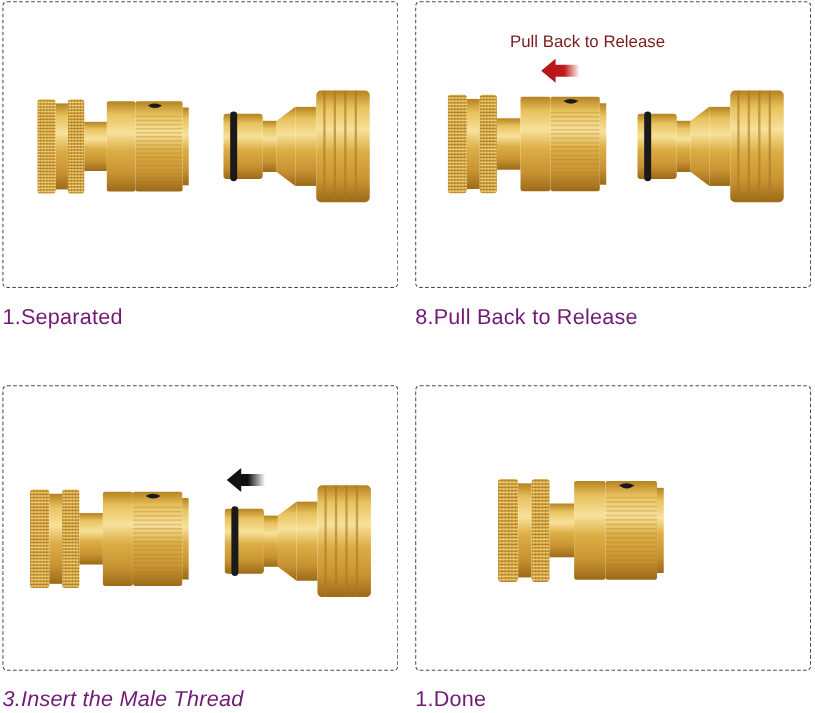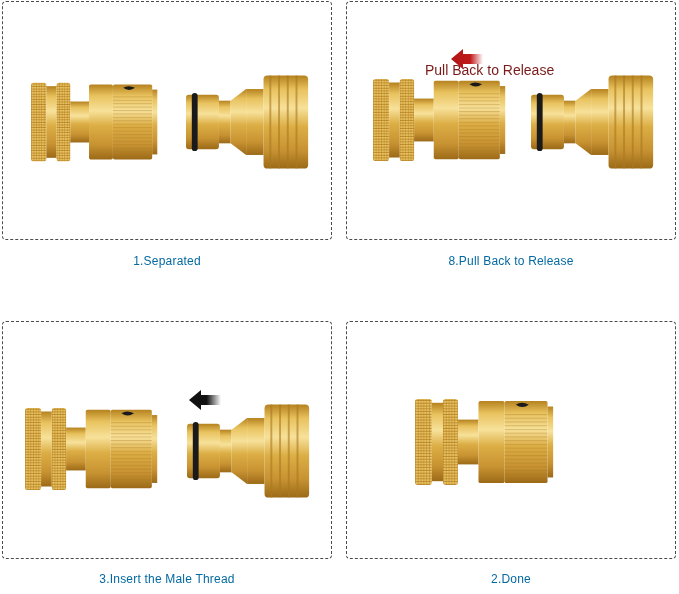--- a/index.html
+++ b/index.html
@@ -2,25 +2,25 @@
 <html><head>
 <meta charset="utf-8">
 <style>
   html, body { margin: 0; padding: 0; background: #ffffff; }
   body { width: 679px; height: 594px; position: relative; overflow: hidden; font-family: "Liberation Sans", sans-serif; }
   .panel {
     position: absolute; box-sizing: border-box;
     border: 1.5px dashed #4a4a4a; border-radius: 4px; background: #fff;
   }
   .caption {
-    position: absolute; width: 330px; text-align: center;
-    font-size: 12px; color: #0369a1; letter-spacing: 0.2px;
+    position: absolute; width: 330px; text-align: left;
+    font-size: 18px; color: #701a75; letter-spacing: 0.2px;
   }
   .hint {
-    position: absolute; font-size: 14px; color: #7a1a1a; margin-top: 36px;
+    position: absolute; font-size: 14px; color: #7a1a1a;
   }
   svg { position: absolute; }
 </style>
 </head>
 <body>
 
 <svg width="0" height="0" style="position:absolute">
   <defs>
     <linearGradient id="brass" x1="0" y1="0" x2="0" y2="1">
       <stop offset="0" stop-color="#b5821f"></stop>
@@ -109,23 +109,23 @@
   <svg style="left:186px;top:68px" width="32" height="20">
     <polygon points="0,10 12,0 12,5 32,5 32,15 12,15 12,20" fill="url(#blackArrowFade)"></polygon>
   </svg>
   <svg style="left:22px;top:79px" width="134" height="96">
       <use href="#female"></use>
     </svg>
   <svg style="left:184px;top:80px" width="126" height="98">
       <use href="#male"></use>
     </svg>
 </div>
-<div class="caption" style="left:2px;top:572px;">3.Insert the Male Thread</div>
+<div class="caption" style="left:2px;top:572px;font-style:italic;">3.Insert the Male Thread</div>
 
 <div class="panel" style="left:346px;top:321px;width:330px;height:238px;">
   <svg style="left:68px;top:72px" width="140" height="96">
       <use href="#female"></use>
     </svg>
   <svg style="left:204px;top:78px" width="50" height="84" viewBox="80 0 50 100" preserveAspectRatio="none">
       <use href="#male"></use>
     </svg>
 </div>
-<div class="caption" style="left:346px;top:572px;">2.Done</div>
+<div class="caption" style="left:346px;top:572px;">1.Done</div>
 
 </body></html>

